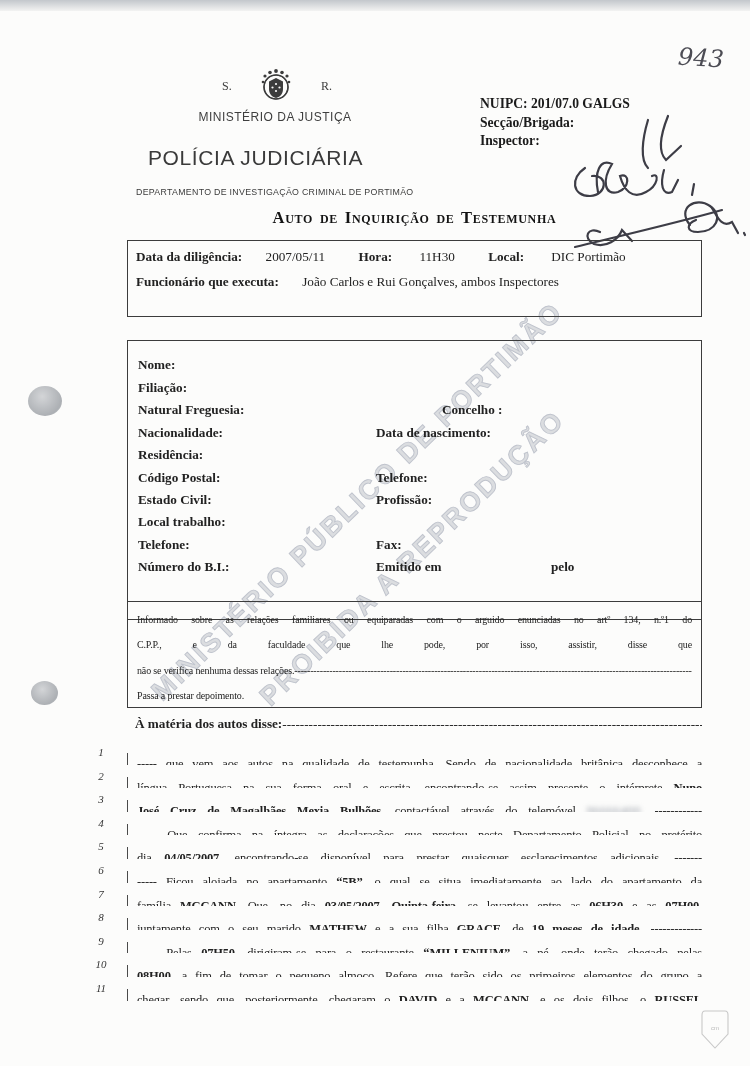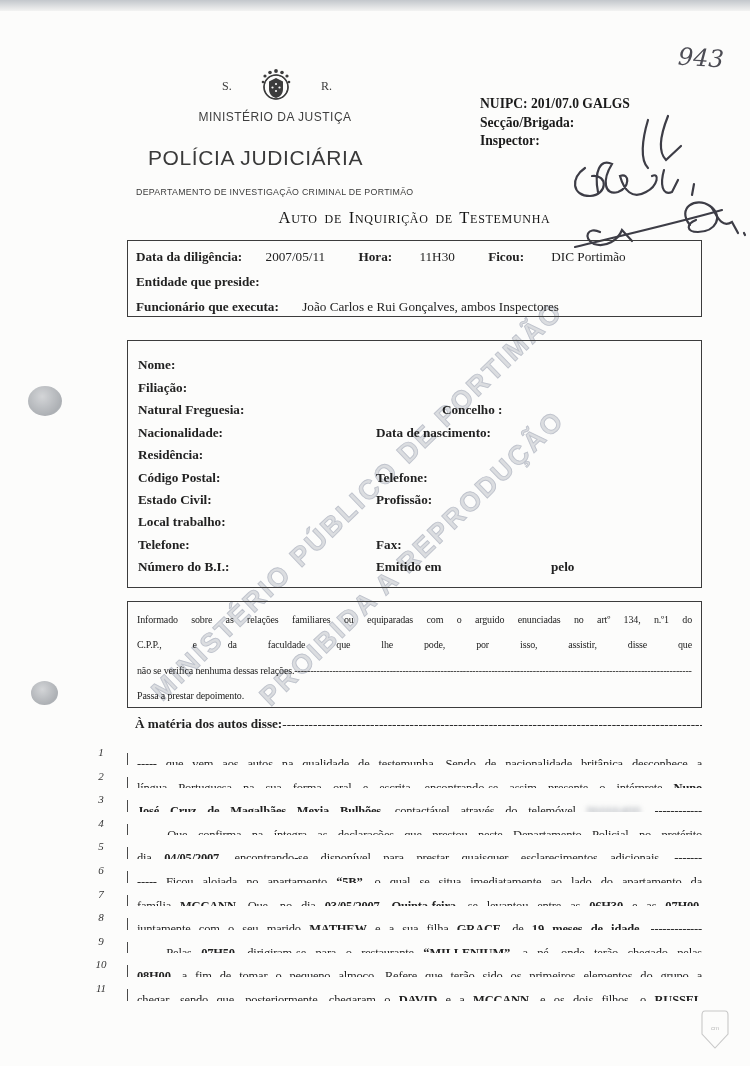--- a/index.html
+++ b/index.html
@@ -21,31 +21,31 @@
              align-items:center;justify-content:space-between;font-size:12px;color:#3d3d3d;}
   .ministry{position:absolute;left:175px;top:110px;width:200px;text-align:center;
             font-family:"Liberation Sans",sans-serif;font-size:12px;letter-spacing:.5px;color:#3e3e3e;}
   .nuipc{position:absolute;left:480px;top:95px;font-weight:700;font-size:13.6px;
          line-height:18.5px;color:#1b1b1b;}
   .org{position:absolute;left:148px;top:146px;font-family:"Liberation Sans",sans-serif;
        font-size:21px;letter-spacing:.6px;color:#3a3a3a;}
   .dept{position:absolute;left:128px;top:187px;font-family:"Liberation Sans",sans-serif;
         font-size:8.8px;letter-spacing:.3px;color:#3b3b3b;padding-left:8px;}
   .doc-title{position:absolute;left:127px;top:208px;width:575px;text-align:center;
-             font-weight:400;font-size:16.5px;font-variant:small-caps;letter-spacing:.7px;
+             font-weight:700;font-size:16.5px;font-variant:small-caps;letter-spacing:.7px;
              word-spacing:2px;color:#141414;}
   
   .sig{position:absolute;left:560px;top:98px;pointer-events:none;}
   
   .box{position:absolute;left:127px;width:575px;border:1.5px solid #3c3c3c;box-sizing:border-box;}
   .box1{top:240px;height:77px;padding:3px 8px;}
   .meta-row{line-height:25px;font-size:13.2px;white-space:nowrap;}
   .bl{font-weight:700;}
   .m-gap1{margin-left:20px;} .m-gap2{margin-left:30px;} .m-gap3{margin-left:24px;}
-  .box2{top:340px;height:248px;padding:5px 10px;}
+  .box2{top:340px;height:280px;padding:5px 10px;}
   .id-row{position:relative;line-height:22.4px;font-size:13.2px;}
   .id-nome{display:flex;line-height:21px;margin-bottom:2px;}
   .lab{font-weight:700;}
   .id-nome .lab{width:96px;flex-shrink:0;padding-top:8px;}
   .nome-val{flex:1;}
   .l2{position:absolute;left:238px;font-weight:700;}
   .l2-concelho{left:304px;}
   .l3{position:absolute;left:413px;font-weight:700;}
   .box3{top:601px;height:107px;padding:5px 9px;}
   .info-line{line-height:25.4px;font-size:10px;letter-spacing:-.15px;}
@@ -147,25 +147,22 @@
     <div class="dept">DEPARTAMENTO DE INVESTIGAÇÃO CRIMINAL DE PORTIMÃO</div>
 
     <div class="doc-title">Auto de Inquirição de Testemunha</div>
 
     <div class="box box1">
       <div class="meta-row">
         <span class="bl">Data da diligência:</span>
         <span class="m-gap1">2007/05/11</span>
         <span class="bl m-gap2">Hora:</span>
         <span class="m-gap3">11H30</span>
-        <span class="bl m-gap2">Ficou:</span>
+        <span class="bl m-gap2">Local:</span>
         <span class="m-gap3">DIC Portimão</span>
-      </div>
-      <div class="meta-row">
-        <span class="bl">Entidade que preside:</span>
       </div>
       <div class="meta-row">
         <span class="bl">Funcionário que executa:</span>
         <span class="m-gap1">João Carlos e Rui Gonçalves, ambos Inspectores</span>
       </div>
     </div>
 
     <div class="box box2">
       <div class="id-row id-nome">
         <span class="lab">Nome:</span>

